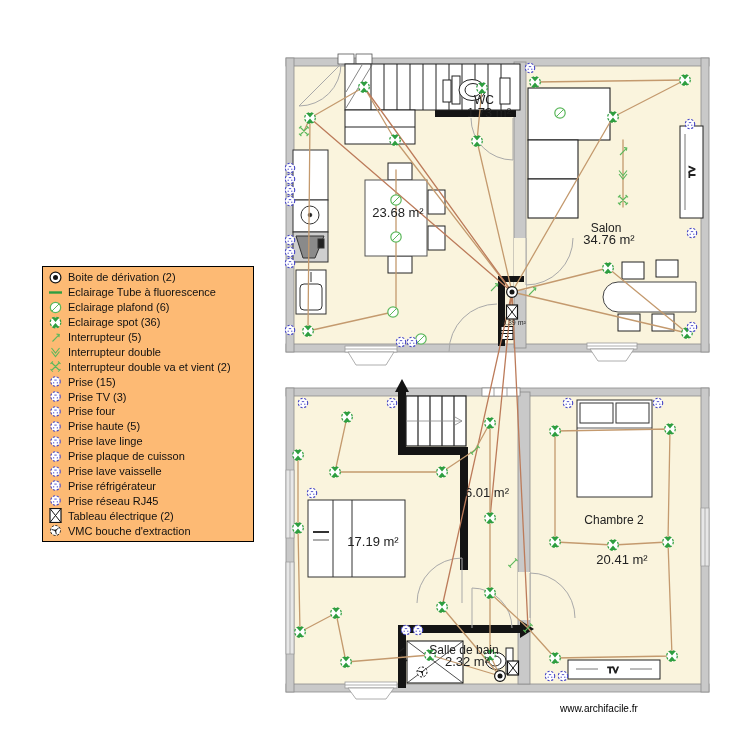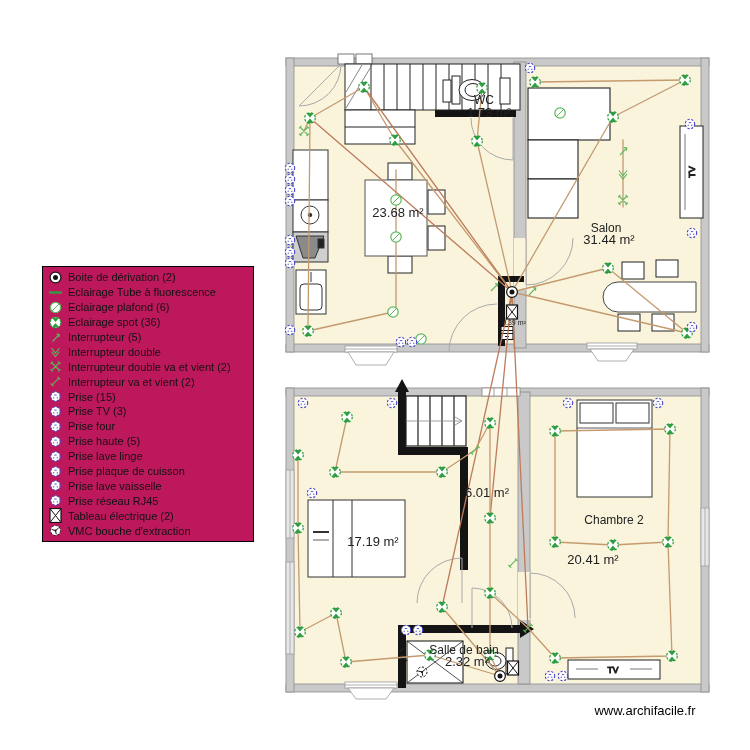--- a/index.html
+++ b/index.html
@@ -1,31 +1,31 @@
 <!DOCTYPE html>
 <html><head>
 <meta charset="utf-8">
 <style>
   html,body{margin:0;padding:0;background:#fff;}
   .canvas{position:relative;width:750px;height:750px;background:#fff;overflow:hidden;
           font-family:"Liberation Sans",sans-serif;}
   svg.plan{position:absolute;left:0;top:0;}
   
   .legend{position:absolute;left:42px;top:266px;width:212px;border:1px solid #000;
-          background:#be185d;padding:3px 5px;box-sizing:border-box;}
+          background:#fdba74;padding:3px 5px;box-sizing:border-box;}
   .legend ul{list-style:none;margin:0;padding:0;}
   .legend li{display:flex;align-items:center;gap:5px;height:14.9px;font-size:11px;color:#111;white-space:nowrap;}
   .legend li svg{flex:0 0 auto;}
   
   .plan-label{position:absolute;transform:translate(-50%,-50%);font-size:13px;color:#222;
               white-space:nowrap;line-height:1;}
   .room-name{font-size:12px;}
   .tiny{font-size:7px;}
-  .footer{position:absolute;left:560px;top:703px;width:170px;text-align:center;
-          font-size:13px;color:#000;}
+  .footer{position:absolute;left:560px;top:703px;width:170px;text-align:left;
+          font-size:10px;color:#000;}
 </style>
 </head>
 <body>
 
 <div class="canvas">
 
 <svg width="0" height="0" style="position:absolute" aria-hidden="true">
   <defs>
     <g id="sym-spot">
       <circle r="5.3" fill="#fff" stroke="#2e9e40" stroke-width="1.2" stroke-dasharray="2.4,1.8"></circle>
@@ -339,28 +339,28 @@
     <use href="#sym-boite" x="500" y="676"></use>
     <use href="#sym-tableau" x="513" y="668"></use>
     <use href="#sym-vmc" x="422" y="672"></use>
   </g>
 </svg>
 
 <div class="plan-label room-name" style="left:484px;top:100px">WC</div>
 <div class="plan-label" style="left:489px;top:112px">1.73 m²</div>
 <div class="plan-label" style="left:398px;top:212px">23.68 m²</div>
 <div class="plan-label room-name" style="left:606px;top:228px">Salon</div>
-<div class="plan-label" style="left:609px;top:239px">31.44 m²</div>
+<div class="plan-label" style="left:609px;top:239px">34.76 m²</div>
 <div class="plan-label tiny" style="left:514px;top:322px">0.39 m²</div>
 <div class="plan-label" style="left:373px;top:541px">17.19 m²</div>
 <div class="plan-label" style="left:487px;top:492px">6.01 m²</div>
 <div class="plan-label room-name" style="left:464px;top:650px">Salle de bain</div>
 <div class="plan-label" style="left:467px;top:661px">2.32 m²</div>
 <div class="plan-label room-name" style="left:614px;top:520px">Chambre 2</div>
-<div class="plan-label" style="left:593px;top:559px">20.41 m²</div>
+<div class="plan-label" style="left:622px;top:559px">20.41 m²</div>
 
 <div class="legend">
   <ul>
     <li>
       <svg width="15" height="15" viewBox="-7.5 -7.5 15 15">
             <use href="#sym-boite"></use>
           </svg>
       <span>Boite de dérivation (2)</span>
         </li>
     <li>
@@ -394,26 +394,20 @@
       <span>Interrupteur double</span>
         </li>
     <li>
       <svg width="15" height="15" viewBox="-7.5 -7.5 15 15">
             <use href="#sym-int-dvv"></use>
           </svg>
       <span>Interrupteur double va et vient (2)</span>
         </li>
     <li>
       <svg width="15" height="15" viewBox="-7.5 -7.5 15 15">
-            <use href="#sym-int-vv"></use>
-          </svg>
-      <span>Interrupteur va et vient (2)</span>
-        </li>
-    <li>
-      <svg width="15" height="15" viewBox="-7.5 -7.5 15 15">
             <use href="#sym-prise"></use>
           </svg>
       <span>Prise (15)</span>
         </li>
     <li>
       <svg width="15" height="15" viewBox="-7.5 -7.5 15 15">
             <use href="#sym-prise"></use>
           </svg>
       <span>Prise TV (3)</span>
         </li>
@@ -439,20 +433,26 @@
       <svg width="15" height="15" viewBox="-7.5 -7.5 15 15">
             <use href="#sym-prise"></use>
           </svg>
       <span>Prise plaque de cuisson</span>
         </li>
     <li>
       <svg width="15" height="15" viewBox="-7.5 -7.5 15 15">
             <use href="#sym-prise"></use>
           </svg>
       <span>Prise lave vaisselle</span>
+        </li>
+    <li>
+      <svg width="15" height="15" viewBox="-7.5 -7.5 15 15">
+            <use href="#sym-prise"></use>
+          </svg>
+      <span>Prise réfrigérateur</span>
         </li>
     <li>
       <svg width="15" height="15" viewBox="-7.5 -7.5 15 15">
             <use href="#sym-prise"></use>
           </svg>
       <span>Prise réseau RJ45</span>
         </li>
     <li>
       <svg width="15" height="15" viewBox="-7.5 -7.5 15 15">
             <use href="#sym-tableau"></use>

